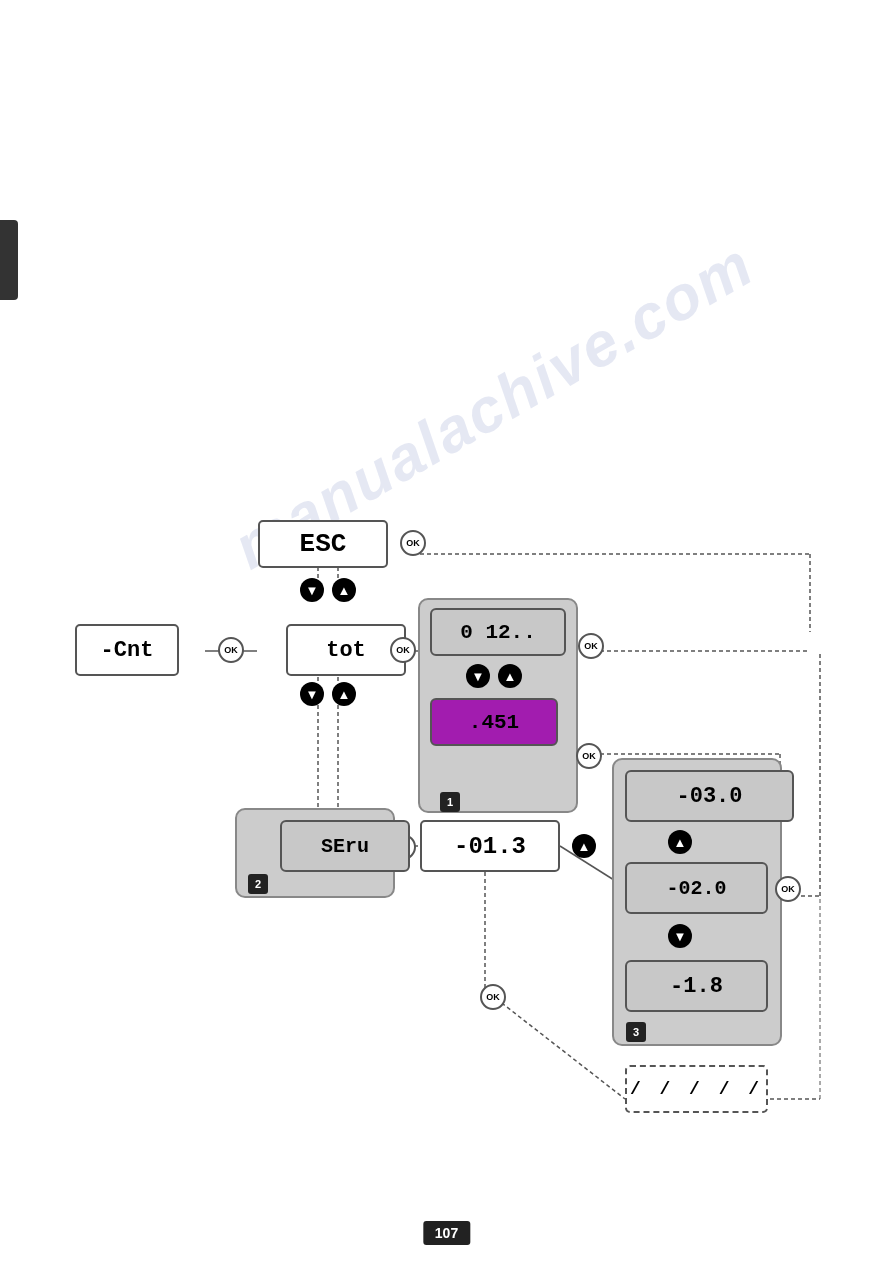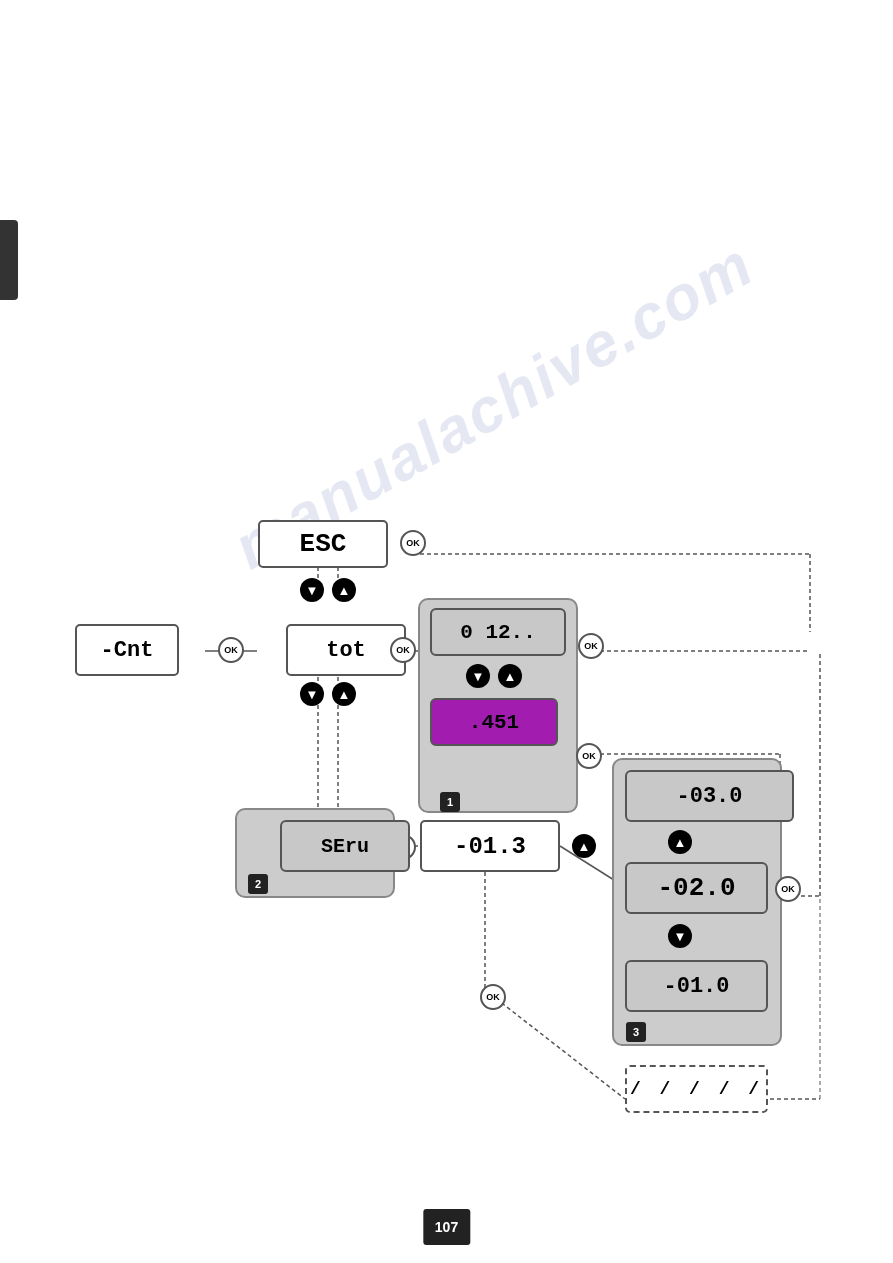--- a/index.html
+++ b/index.html
@@ -26,21 +26,21 @@
     
     .page-number {
       position: absolute;
       bottom: 18px;
       left: 50%;
       transform: translateX(-50%);
       background: #222;
       color: #fff;
       font-size: 14px;
       font-weight: bold;
-      padding: 10px 12px;
+      padding: 4px 12px;
       border-radius: 3px;
     }
 
     
     .watermark {
       position: absolute;
       top: 370px;
       left: 200px;
       font-size: 62px;
       font-weight: bold;
@@ -262,32 +262,32 @@
 
 <div class="group-box" style="left:612px; top:758px; width:170px; height:288px;">
 </div>
 
 <div class="display-box" style="left:625px; top:770px; width:169px; height:52px; font-size:22px; background:#c8c8c8; z-index:2;">
   <span>-03.0</span>
 </div>
 
 <div class="arrow-btn" style="left:668px; top:830px; z-index:2;">▲</div>
 
-<div class="display-box" style="left:625px; top:862px; width:143px; height:52px; font-size:26px; background:#c8c8c8; z-index:2;">
+<div class="display-box" style="left:625px; top:862px; width:143px; height:52px; font-size:20px; background:#c8c8c8; z-index:2;">
   <span>-02.0</span>
 </div>
 
 <div class="ok-btn" style="left:775px; top:876px; z-index:2;">
   <span>OK</span>
 </div>
 
 <div class="arrow-btn" style="left:668px; top:924px; z-index:2;">▼</div>
 
 <div class="display-box" style="left:625px; top:960px; width:143px; height:52px; font-size:22px; background:#c8c8c8; z-index:2;">
-  <span>-01.0</span>
+  <span>-1.8</span>
 </div>
 
 <div class="badge" style="left:626px; top:1022px; z-index:3;">
   <span>3</span>
 </div>
 
 <div class="display-box display-white" style="left:625px; top:1065px; width:143px; height:48px; font-size:18px; border-style: dashed;">
   <span style="letter-spacing:4px;">/ / / / /</span>
 </div>
 

